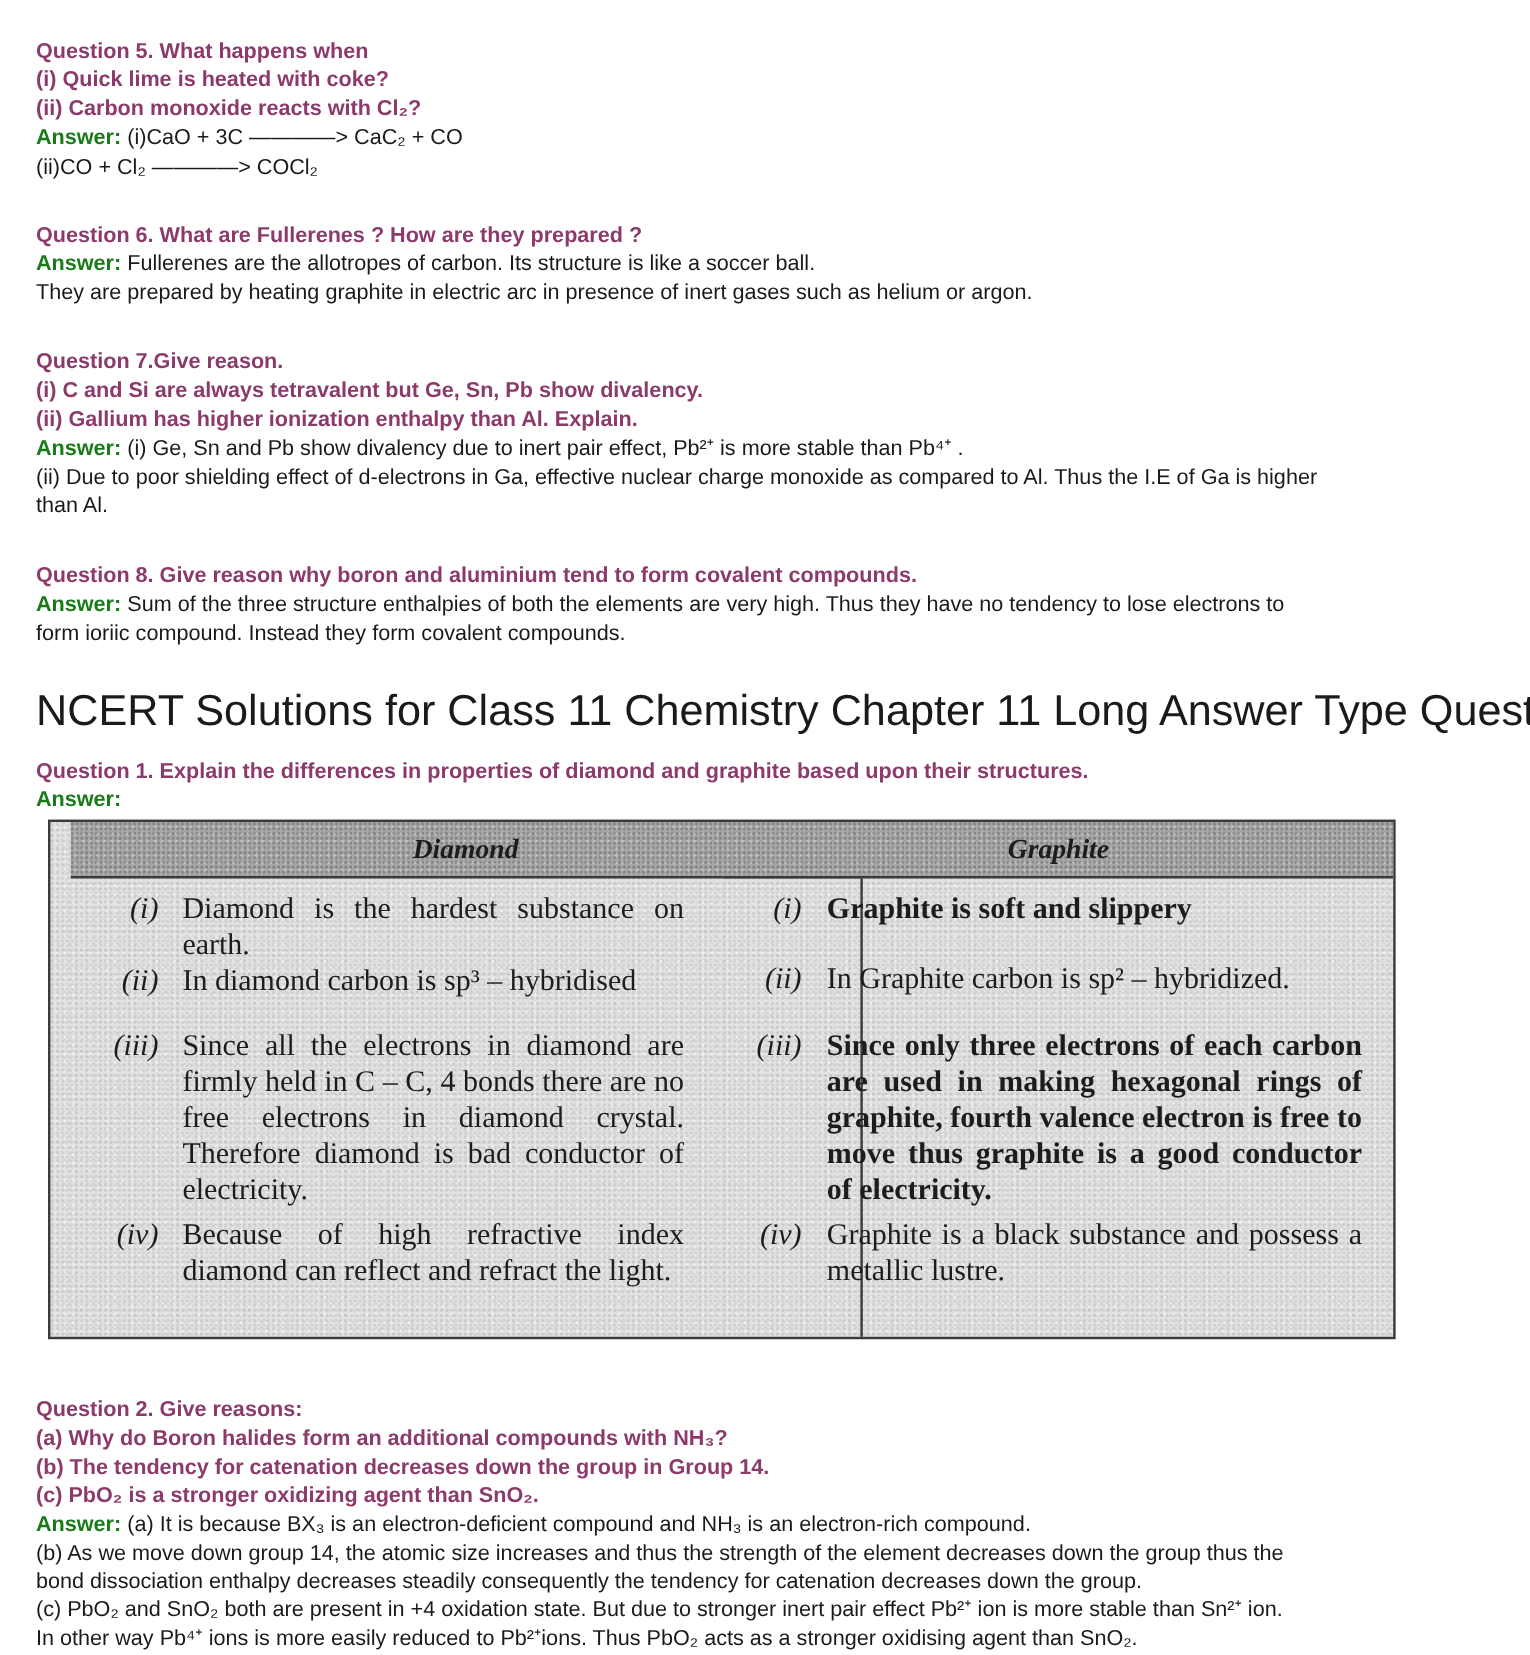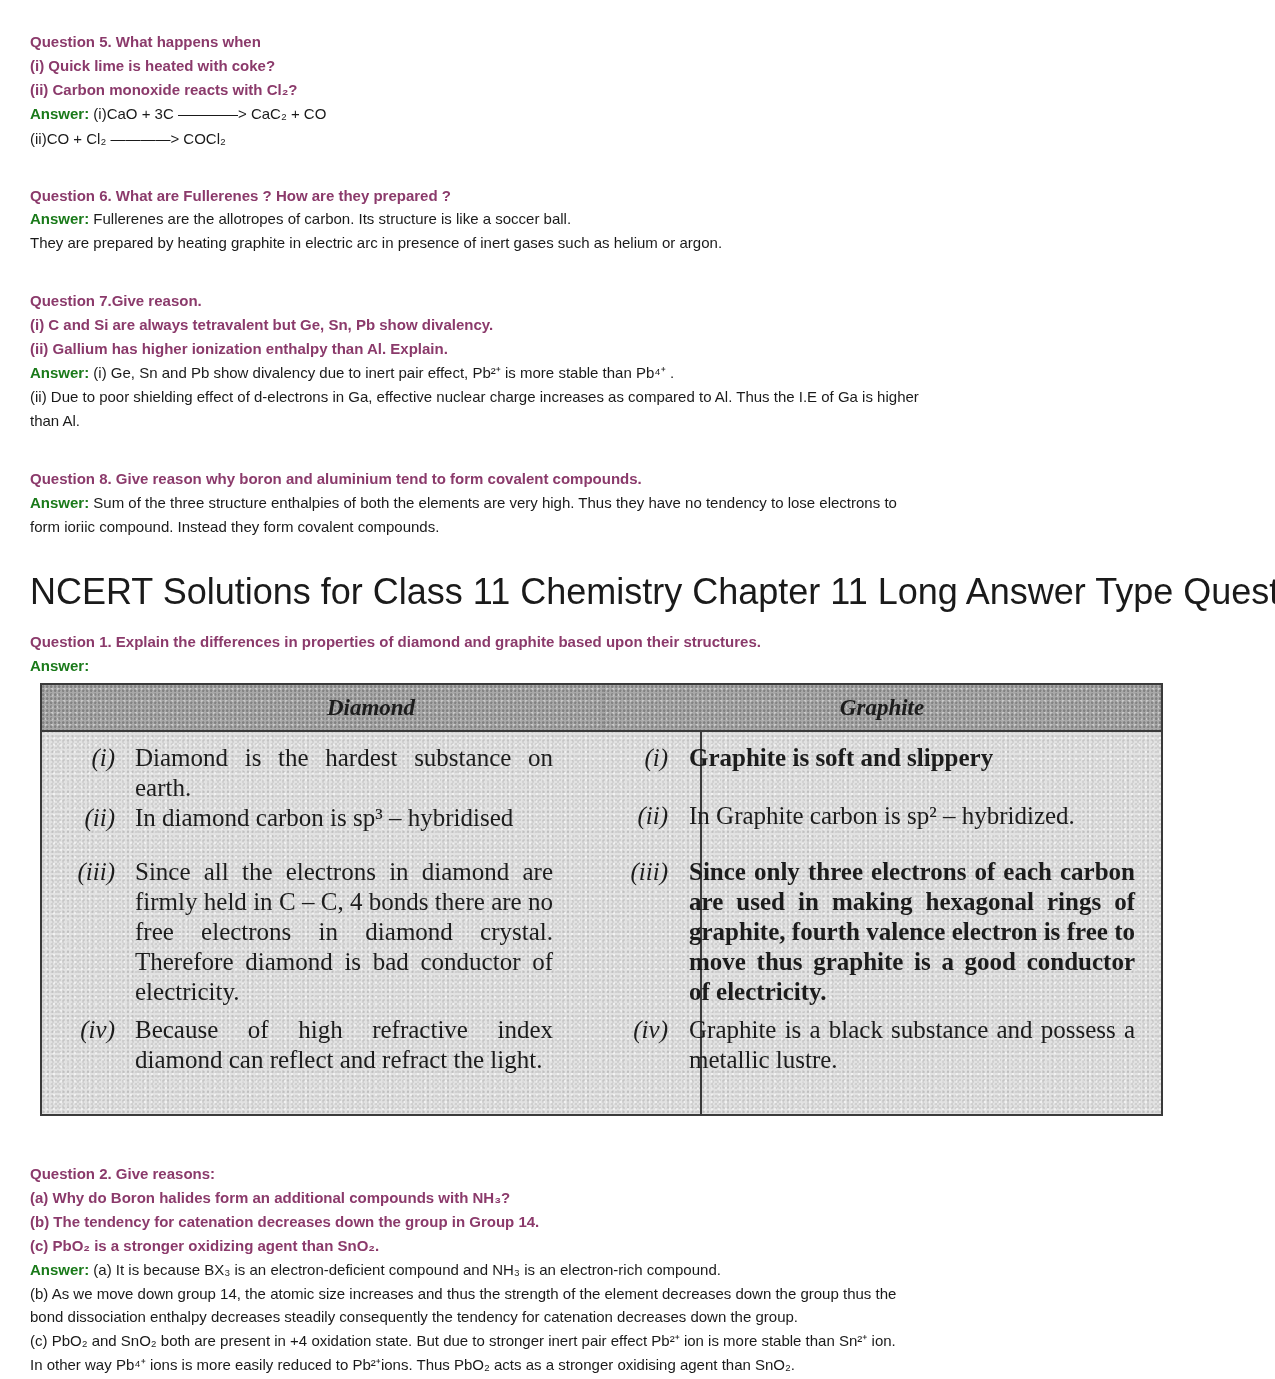--- a/index.html
+++ b/index.html
@@ -1,34 +1,34 @@
 <!DOCTYPE html>
 <html><head>
 <meta charset="utf-8">
 <style>
   html, body { margin: 0; padding: 0; background: #ffffff; }
   body { width: 1275px; height: 1379px; position: relative; overflow: hidden;
          font-family: "Liberation Sans", sans-serif; color: #111111; }
-  .line { position: absolute; left: 30px; font-size: 15px; line-height: 24px; white-space: nowrap; }
+  .line { position: absolute; left: 30px; font-size: 18px; line-height: 24px; white-space: nowrap; }
   .q { color: #8b3a6b; font-weight: bold; }
   .ans { color: #1a7a1a; font-weight: bold; }
   .txt { color: #1a1a1a; }
   .heading { position: absolute; left: 30px; top: 574px; font-size: 36px; line-height: 36px; color: #1a1a1a; white-space: nowrap; }
 
   .table-wrap { position: absolute; left: 40px; top: 683px; width: 1123px; height: 433px;
     border: 2px solid #3a3a3a; box-sizing: border-box;
     background-color: #e2e2e2;
     background-image:
       radial-gradient(circle at 20% 30%, rgba(120,120,120,0.18) 1px, transparent 1.5px),
       radial-gradient(circle at 70% 60%, rgba(255,255,255,0.5) 1px, transparent 1.5px),
       radial-gradient(circle at 45% 80%, rgba(100,100,100,0.15) 1px, transparent 1.5px);
     background-size: 5px 5px, 7px 7px, 4px 4px;
     font-family: "Liberation Serif", "DejaVu Serif", serif; color: #1c1c1c; }
   .tcol { position: absolute; top: 0; height: 100%; box-sizing: border-box; }
-  .tcol.left { left: 0; width: 660px; border-right: 2px solid #3a3a3a; }
+  .tcol.left { left: 17px; width: 660px; border-right: 2px solid #3a3a3a; }
   .tcol.right { left: 561px; width: 558px; }
   .thead { height: 47px; border-bottom: 2px solid #3a3a3a; box-sizing: border-box;
     background-color: #a8a8a8;
     background-image:
       radial-gradient(circle at 30% 40%, rgba(60,60,60,0.35) 1px, transparent 1.6px),
       radial-gradient(circle at 70% 70%, rgba(230,230,230,0.5) 1px, transparent 1.6px);
     background-size: 4px 4px, 6px 6px;
     display: flex; align-items: center; justify-content: center;
     font-style: italic; font-weight: bold; font-size: 23px; }
   .item { position: absolute; font-size: 25px; line-height: 30px; }
@@ -54,21 +54,21 @@
 </div>
 <div class="line txt" style="top:231px">They are prepared by heating graphite in electric arc in presence of inert gases such as helium or argon.</div>
 
 <div class="line q" style="top:289px">Question 7.Give reason.</div>
 <div class="line q" style="top:313px">(i) C and Si are always tetravalent but Ge, Sn, Pb show divalency.</div>
 <div class="line q" style="top:337px">(ii) Gallium has higher ionization enthalpy than Al. Explain.</div>
 <div class="line txt" style="top:361px">
   <span class="ans">Answer:</span>
   <span>(i) Ge, Sn and Pb show divalency due to inert pair effect, Pb²⁺ is more stable than Pb⁴⁺ .</span>
 </div>
-<div class="line txt" style="top:385px">(ii) Due to poor shielding effect of d-electrons in Ga, effective nuclear charge increases as compared to Al. Thus the I.E of Ga is higher</div>
+<div class="line txt" style="top:385px">(ii) Due to poor shielding effect of d-electrons in Ga, effective nuclear charge monoxide as compared to Al. Thus the I.E of Ga is higher</div>
 <div class="line txt" style="top:409px">than Al.</div>
 
 <div class="line q" style="top:467px">Question 8. Give reason why boron and aluminium tend to form covalent compounds.</div>
 <div class="line txt" style="top:491px">
   <span class="ans">Answer:</span>
   <span>Sum of the three structure enthalpies of both the elements are very high. Thus they have no tendency to lose electrons to</span>
 </div>
 <div class="line txt" style="top:515px">form ioriic compound. Instead they form covalent compounds.</div>
 
 <div class="heading">NCERT Solutions for Class 11 Chemistry Chapter 11 Long Answer Type Questions</div>

